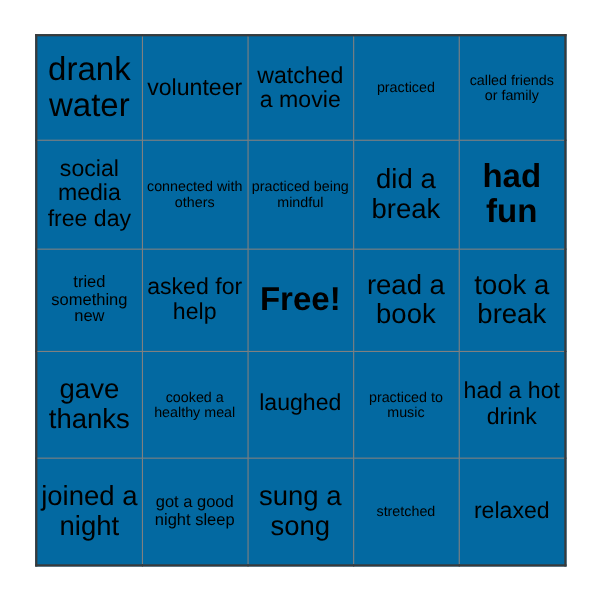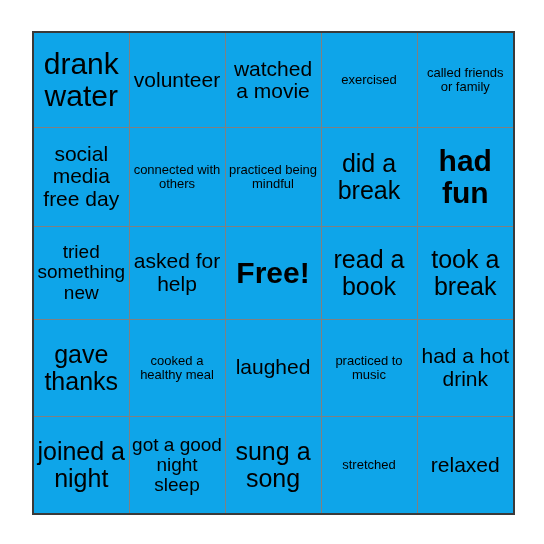--- a/index.html
+++ b/index.html
@@ -18,21 +18,21 @@
     width: 481px;
     height: 482px;
     box-sizing: border-box;
   }
   table.bingo-grid {
     width: 481px;
     height: 482px;
     border-collapse: collapse;
     table-layout: fixed;
     border: 2px solid #3a3a3a;
-    background: #0ea5e9;
+    background: #0369a1;
   }
   table.bingo-grid td {
     border: 1px solid #808080;
     text-align: center;
     vertical-align: middle;
     padding: 1px 2px;
     color: #000000;
     line-height: 1.06;
     overflow: hidden;
     word-wrap: break-word;
@@ -49,21 +49,21 @@
   tr.r2 { height: 93px; }
   tr.r3 { height: 97px; margin-left: 46px; }
   tr.r4 { height: 98px; }
 
   
   .sz-xxl { font-size: 30px; font-weight: bold; }
   .sz-xl  { font-size: 30px; }
   .sz-lg  { font-size: 25px; }
   .sz-md  { font-size: 21px; }
   .sz-sm  { font-size: 13px; }
-  .sz-xs  { font-size: 19px; }
+  .sz-xs  { font-size: 15px; }
 
   .cell-text {
     display: block;
     width: 100%;
   }
 </style>
 </head>
 <body>
 
 <div id="bingo-wrap">
@@ -80,21 +80,21 @@
         <td>
             <span class="cell-text sz-xl">drank water</span>
           </td>
         <td>
             <span class="cell-text sz-md">volunteer</span>
           </td>
         <td>
             <span class="cell-text sz-md">watched a movie</span>
           </td>
         <td>
-            <span class="cell-text sz-sm">exercised</span>
+            <span class="cell-text sz-sm">practiced</span>
           </td>
         <td>
             <span class="cell-text sz-sm">called friends or family</span>
           </td>
       </tr>
       <tr class="r1">
         <td>
             <span class="cell-text sz-md">social media free day</span>
           </td>
         <td>

